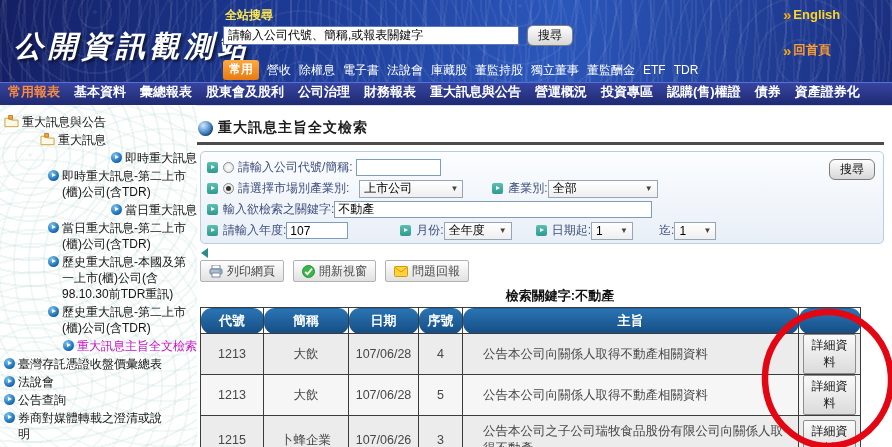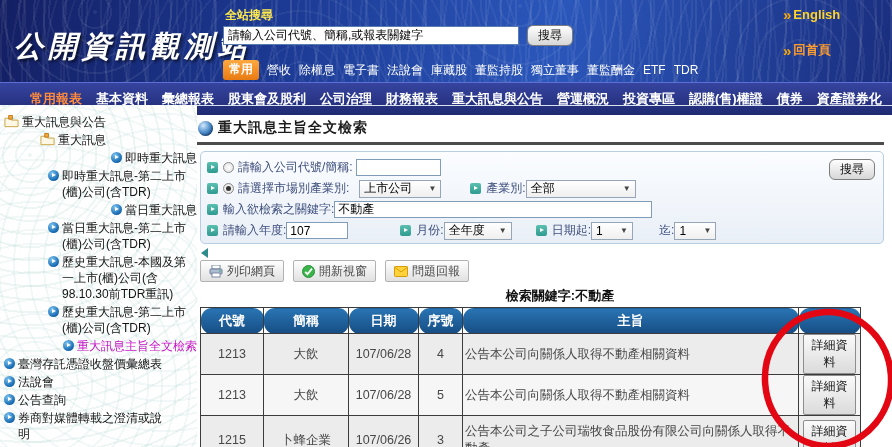--- a/index.html
+++ b/index.html
@@ -29,23 +29,23 @@
     color:#fff; font-weight:bold; font-size:12px; }
   .hot-link { color:#fff; font-size:12px; cursor:pointer; white-space:nowrap; }
   .toplink { position:absolute; display:flex; align-items:center; gap:4px; cursor:pointer; }
   .toplink .chev { color:#f7a80a; font-weight:bold; font-size:15px; line-height:1; letter-spacing:-2px; }
   .lnk-english { left:783px; top:7px; }
   .lnk-english .lbl { color:#ffd42a; font-weight:bold; font-size:13px; }
   .lnk-home { left:783px; top:42px; }
   .lnk-home .lbl { color:#ff9d2e; font-weight:bold; font-size:12.5px; }
 
   
-  .mainnav { position:absolute; top:82px; left:0; width:892px; height:33px;
+  .mainnav { position:absolute; top:82px; left:0; width:892px; height:23px;
     background:linear-gradient(#36449f,#1f2a72); border-top:1px solid #5d6fd6;
-    display:flex; align-items:center; gap:14px; padding:0 30px; }
+    display:flex; align-items:flex-start; gap:14px; padding:0 8px; }
   .nav-item { color:#fff; font-size:13px; font-weight:bold; white-space:nowrap; cursor:pointer; }
   .nav-item.active { color:#ff8a3c; }
 
   
   .sidebar { position:absolute; top:105px; left:0; width:197px; height:342px; padding:7px 0 0 4px;
     background:
       repeating-radial-gradient(circle at 30px 50px,  rgba(150,200,190,.16) 0 2px, transparent 2px 13px),
       repeating-radial-gradient(circle at 165px 160px,rgba(150,200,200,.13) 0 2px, transparent 2px 15px),
       repeating-radial-gradient(circle at 35px 280px, rgba(150,200,190,.13) 0 2px, transparent 2px 14px),
       #fff;
@@ -104,21 +104,21 @@
   .kw { margin:5px 0 2px 103px; width:520px; text-align:center; font-weight:bold;
     font-size:13px; color:#111; }
 
   .dtable { border-collapse:collapse; margin-left:3px; table-layout:fixed; }
   .dtable th, .dtable td { border:1px solid #3c3c3c; }
   .dtable th { background:linear-gradient(#2a74b4,#164e84); color:#fff; font-size:13px;
     font-weight:bold; height:26px;border-radius:11px; }
   .dtable td { font-size:12.5px; color:#474747; text-align:center; height:33px; padding:0 4px;
     background:#ececec; }
   .dtable tr.alt td { background:#f6f6f6; }
-  .dtable td.subject { text-align:left; padding-left:2px; }
+  .dtable td.subject { text-align:left; padding-left:20px; }
   .dtable tr.tall td { height:49px; }
   .detail-btn { padding:2px 6px; font-size:12px; background:linear-gradient(#fafafa,#dbdbdb);
     border:1px solid #8d8d8d; border-radius:2px; color:#111; cursor:pointer; font-family:inherit; }
 
   .red-circle { position:absolute; left:0; top:0; pointer-events:none; }
 </style>
 </head>
 <body>
 
 <div class="screen">
@@ -238,21 +238,21 @@
       <div class="frow">
         <span class="ticon"></span>
         <span class="radio"></span>
         <span>請輸入公司代號/簡稱:</span>
         <input class="tin" style="width: 85px; margin-left: 3px;" value="">
       </div>
       <div class="frow">
         <span class="ticon"></span>
         <span class="radio checked"></span>
         <span>請選擇市場別產業別:</span>
-        <span class="sel" style="width:82px;margin-left:10px;">
+        <span class="sel" style="width:104px;margin-left:10px;">
           <span>上市公司</span>
           <span class="arr">▼</span>
         </span>
         <span class="ticon" style="margin-left:29px;"></span>
         <span>產業別:</span>
         <span class="sel" style="width:110px;">
           <span>全部</span>
           <span class="arr">▼</span>
         </span>
       </div>

